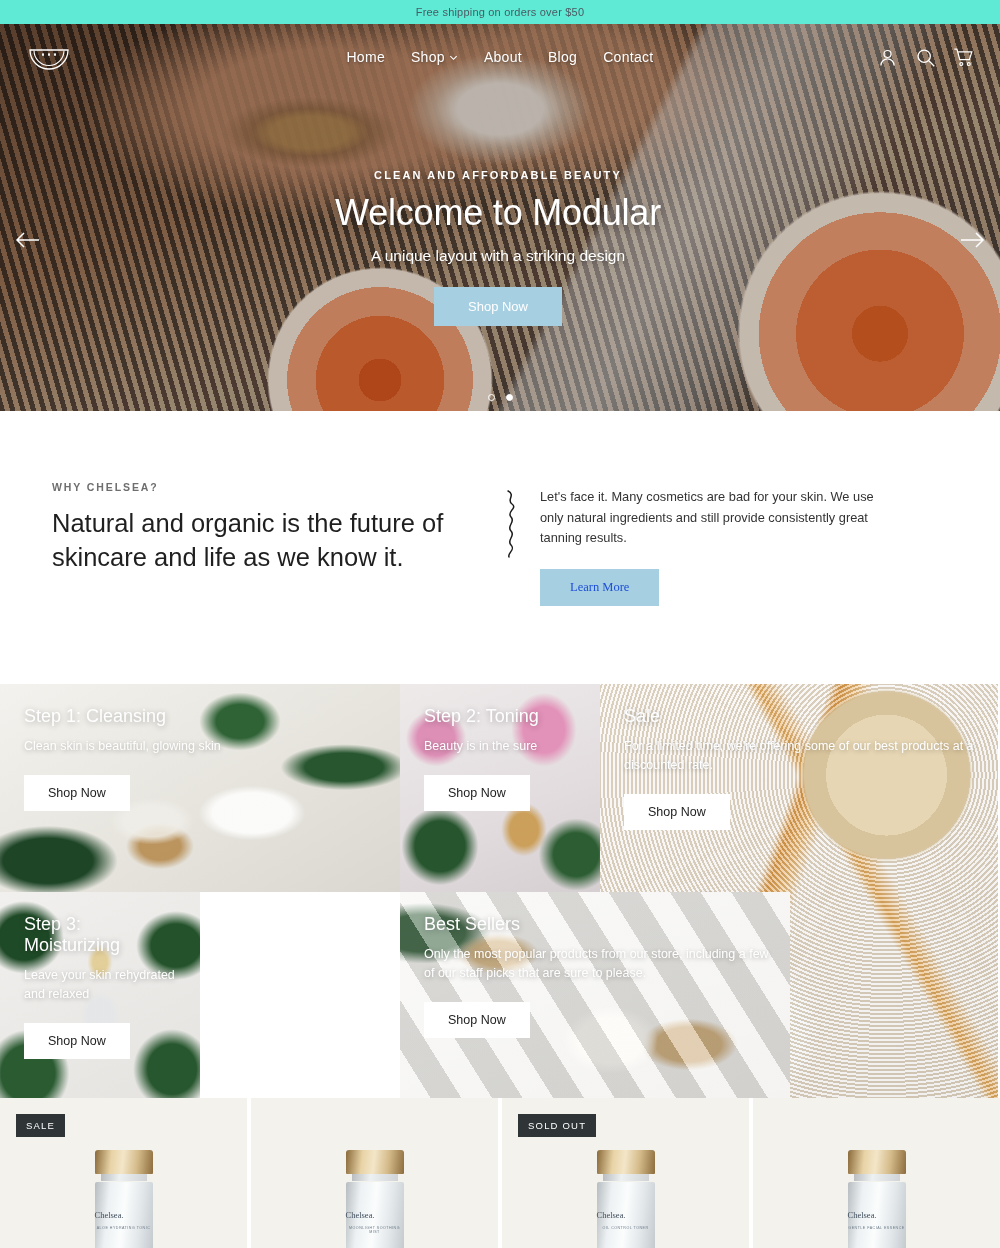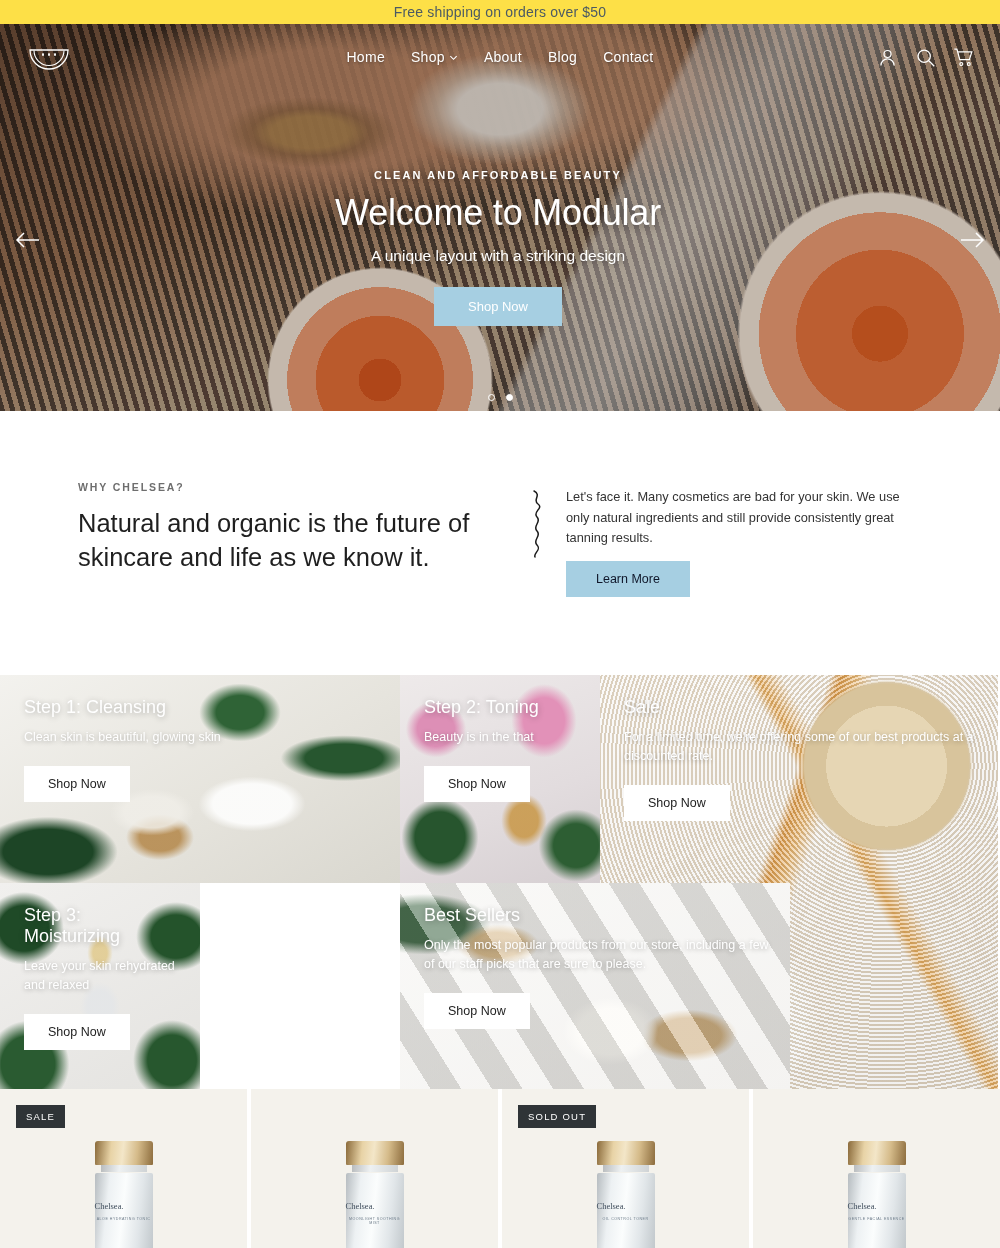--- a/index.html
+++ b/index.html
@@ -7,23 +7,23 @@
   body {
     font-family:"Liberation Sans", sans-serif;
     background:#ffffff;
     color:#2b2b2b;
     -webkit-font-smoothing:antialiased;
   }
 
   
   .announce {
     height:24px;
-    background:#fde047;
+    background:#5eead4;
     display:flex; align-items:center; justify-content:center;
-    font-size:14px; letter-spacing:.2px; color:#4c5a63;
+    font-size:11px; letter-spacing:.2px; color:#4c5a63;
   }
 
   
   .hero {
     position:relative;
     height:387px;
     overflow:hidden;
     background:#5a4333;
   }
   .hero-photo {
@@ -97,32 +97,32 @@
   .arrow.left { left:14px; }
   .arrow.right { right:14px; }
   .dots {
     position:absolute; bottom:10px; left:0; right:0;
     display:flex; justify-content:center; gap:11px; z-index:6;
   }
   .dot { width:7px; height:7px; border-radius:50%; border:1.4px solid #fff; cursor:pointer; }
   .dot.on { background:#fff; }
 
   
-  .why { padding:70px 78px 78px; display:flex; }
+  .why { padding:70px 52px 78px; display:flex; }
   .why-left { width:430px; }
   .why-eyebrow { font-size:10.5px; letter-spacing:1.9px; color:#6e6e6e; font-weight:600; }
   .why-head {
     font-size:25.5px; font-weight:400; line-height:1.32; margin-top:14px; color:#1f1f1f;
   }
   .why-mid { width:58px; display:flex; justify-content:center; padding-top:8px; }
   .why-right { flex:1; padding-top:6px; }
   .why-body { font-size:12.8px; line-height:1.62; color:#333; max-width:360px; }
   .why-btn {
-    margin-top:12px; background:#a6cfe2; color:#0f172a; border:none; cursor:pointer;
-    font-size:12.5px; padding:11px 30px; font-family:Liberation Sans, sans-serif;
+    margin-top:20px; background:#a6cfe2; color:#1d4ed8; border:none; cursor:pointer;
+    font-size:12.5px; padding:11px 30px; font-family:Liberation Serif, serif;
   }
 
   
   .grid {
     display:grid;
     grid-template-columns:400px 200px 398px;
     grid-template-rows:208px 206px;
     gap:0;
   }
   .cell { position:relative; overflow:hidden; }
@@ -331,21 +331,21 @@
       <div class="cell-title">Step 1: Cleansing</div>
       <div class="cell-desc">Clean skin is beautiful, glowing skin</div>
       <button class="cell-btn">Shop Now</button>
     </div>
   </div>
 
   <div class="cell b">
     <div class="cell-bg bg-toning"></div>
     <div class="cell-content">
       <div class="cell-title">Step 2: Toning</div>
-      <div class="cell-desc">Beauty is in the that</div>
+      <div class="cell-desc">Beauty is in the sure</div>
       <button class="cell-btn">Shop Now</button>
     </div>
   </div>
 
   <div class="cell c">
     <div class="cell-bg bg-sale"></div>
     <div class="cell-content">
       <div class="cell-title">Sale</div>
       <div class="cell-desc">For a limited time, we're offering some of our best products at a discounted rate.</div>
       <button class="cell-btn">Shop Now</button>

